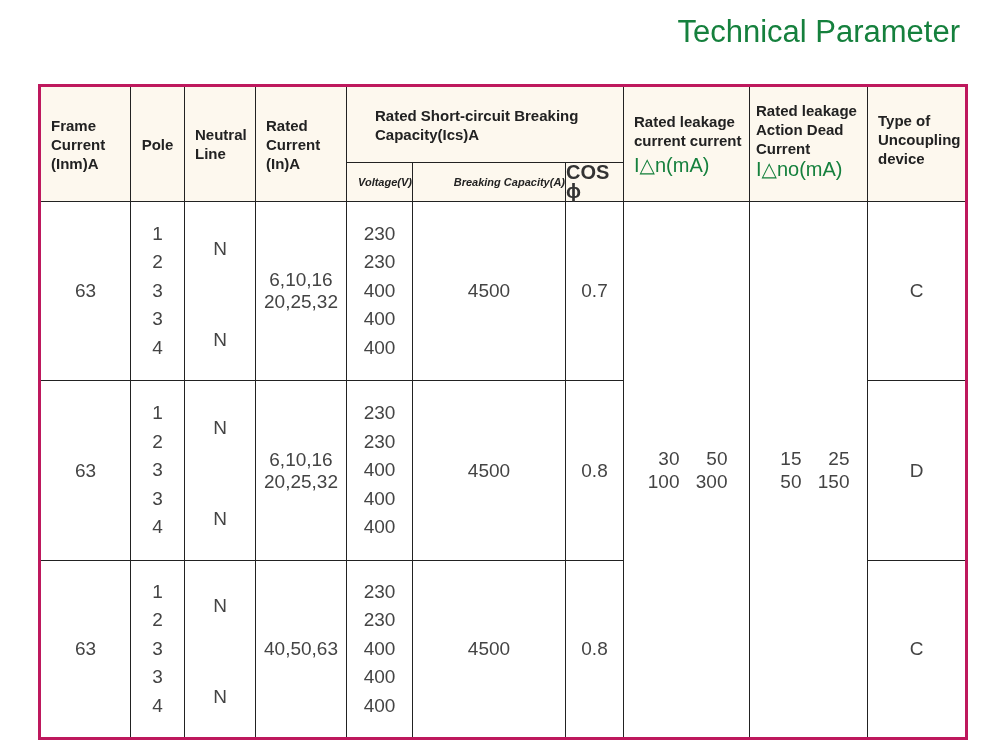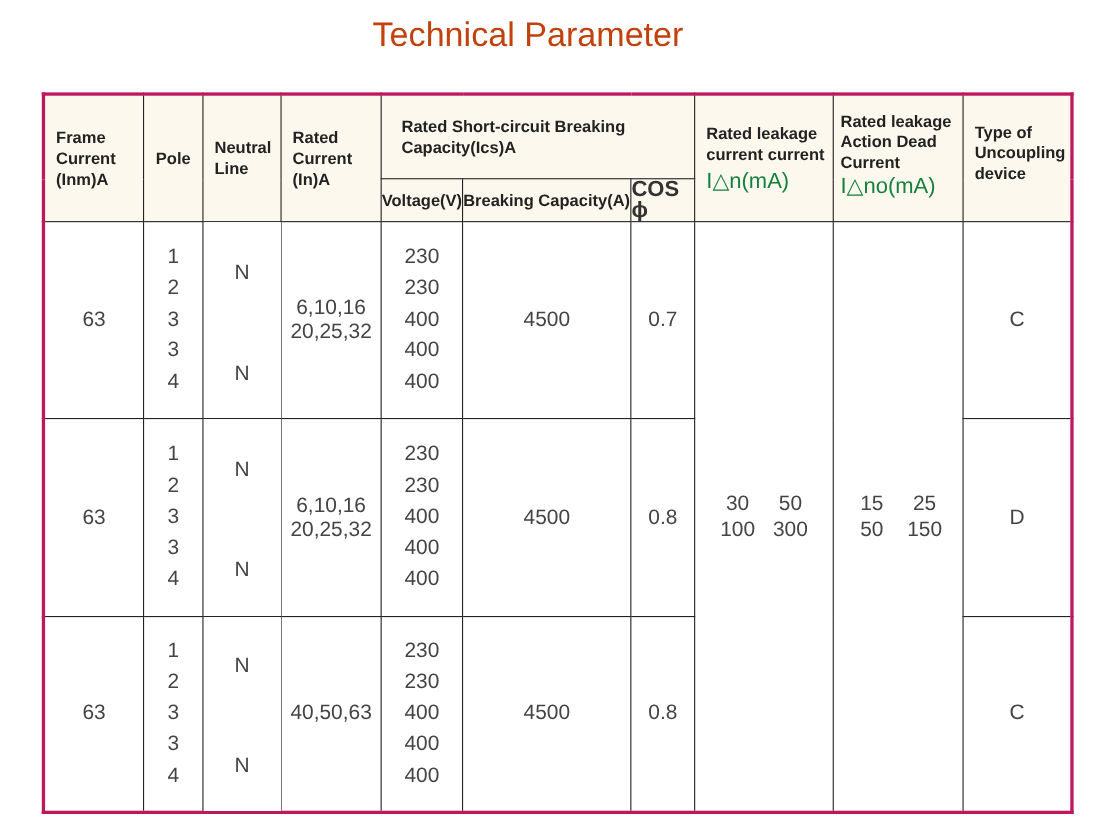--- a/index.html
+++ b/index.html
@@ -1,38 +1,38 @@
 <!DOCTYPE html>
 <html><head>
 <meta charset="utf-8">
 <style>
   html, body { margin: 0; padding: 0; background: #ffffff; }
   body { width: 1000px; height: 754px; position: relative; overflow: hidden;
          font-family: "Liberation Sans", sans-serif; color: #111; }
-  .title { position: absolute; top: 14px; left: 0; width: 960px; text-align: center;
-           font-size: 31px; font-weight: normal; color: #c2410c; letter-spacing: 0px; }
+  .title { position: absolute; top: 14px; left: 0; width: 960px; text-align: right;
+           font-size: 31px; font-weight: normal; color: #15803d; letter-spacing: 0px; }
   table.spec { position: absolute; left: 38px; top: 84px; border-collapse: collapse;
                border: 3px solid #be185d; table-layout: fixed; }
   table.spec td, table.spec th { border: 1.5px solid #222; padding: 0; }
   thead th { background: #fdf8ee; font-weight: bold; font-size: 15px; color: #222;
              text-align: left; vertical-align: middle; line-height: 19px; }
   .hdr-pad { padding-left: 10px !important; }
   .center { text-align: center !important; }
-  .sub { font-size: 15px; text-align: left; height: 38px; }
+  .sub { font-size: 11px; text-align: right; height: 38px; font-style: italic; }
   .cos { font-weight: bold; font-size: 20px; color: #333; text-align: left; }
   .delta { display: block; font-weight: normal; font-size: 20px; color: #15803d;
            margin-top: 4px; line-height: 22px; }
   tbody td { background: #fff; text-align: center; vertical-align: middle;
              font-size: 19px; color: #444; }
   .stack div { line-height: 28.5px; }
   .neutral { position: relative; }
   .neutral span { position: absolute; left: 0; width: 100%; text-align: center; }
   .two-line div { line-height: 22px; }
   .pair { display: flex; justify-content: center; gap: 14px; line-height: 23px; }
-  .pair span { min-width: 34px; text-align: center; }
+  .pair span { min-width: 34px; text-align: right; }
 </style>
 </head>
 <body>
 
 <div class="title">Technical Parameter</div>
 
 <table class="spec">
   <colgroup>
     <col style="width:91px">
       <col style="width:54px">
@@ -44,21 +44,21 @@
     <col style="width:126px">
       <col style="width:118px">
       <col style="width:99px">
   </colgroup>
   <thead>
     <tr style="height:77px">
       <th rowspan="2" class="hdr-pad" style="padding-left:20px;padding-right:8px">Frame Current (Inm)A</th>
       <th rowspan="2" class="center">Pole</th>
       <th rowspan="2" class="hdr-pad">Neutral Line</th>
       <th rowspan="2" class="hdr-pad" style="padding-right:14px">Rated Current (In)A</th>
-      <th colspan="3" style="padding-left:18px;padding-right:20px">Rated Short-circuit Breaking Capacity(Ics)A</th>
+      <th colspan="3" style="padding-left:28px;padding-right:20px">Rated Short-circuit Breaking Capacity(Ics)A</th>
       <th rowspan="2" style="padding-left:10px;padding-right:6px">
         <span>Rated leakage current current</span>
         <span class="delta">I△n(mA)</span>
       </th>
       <th rowspan="2" style="padding-left:6px;padding-right:2px;vertical-align:top;padding-top:14px">
         <span>Rated leakage Action Dead Current</span>
         <span class="delta" style="margin-top:0">I△no(mA)</span>
       </th>
       <th rowspan="2" class="hdr-pad" style="padding-left:5px;vertical-align:top;padding-top:24px">Type of Uncoupling device</th>
     </tr>

